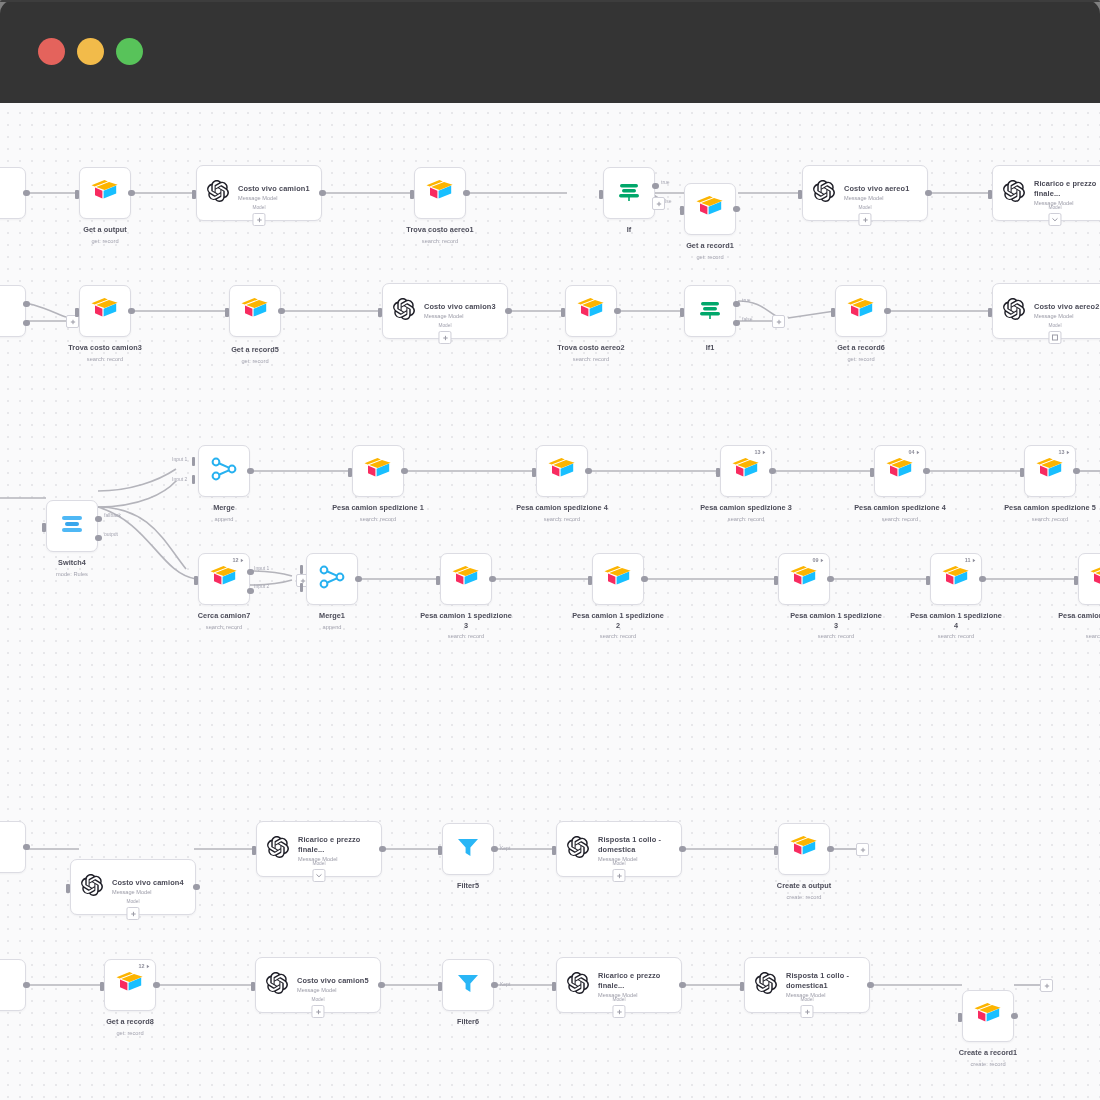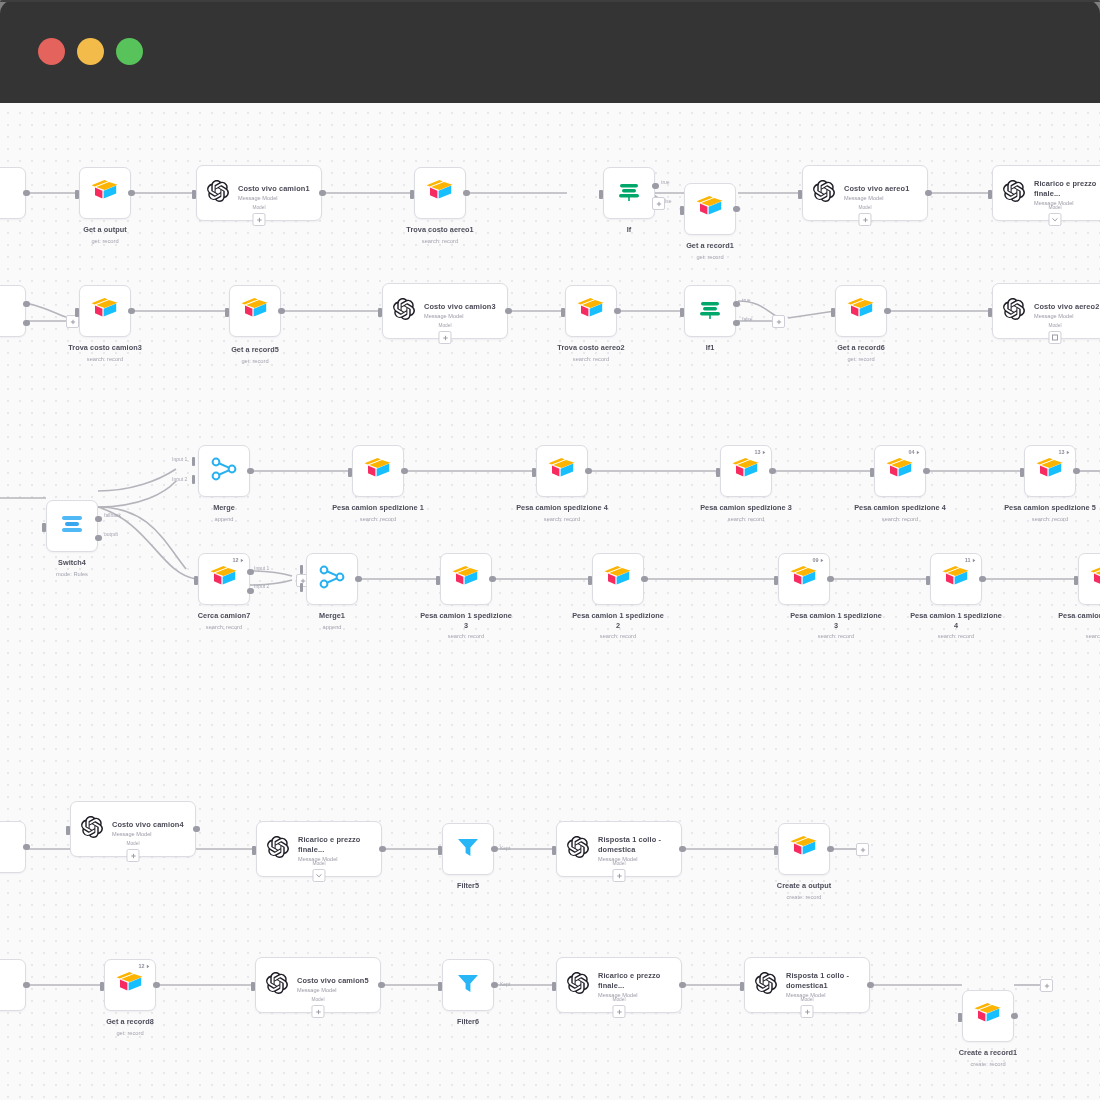--- a/index.html
+++ b/index.html
@@ -813,21 +813,21 @@
           </svg>
         </span>
         <span class="pin left"></span>
       </div>
       <div class="cap" style="top:58px;">
         <div class="t wrap">Pesa camion 1 spedizione 5</div>
         <div class="s">search: record</div>
       </div>
     </div>
 
-    <div class="node" style="left:70px; top:698px;">
+    <div class="node" style="left:70px; top:756px;">
       <div class="wide">
         <span class="ic">
           <svg width="22" height="22" viewBox="0 0 24 24">
               <path fill="#1f1f28" d="M22.28 9.82a5.98 5.98 0 0 0-.52-4.91 6.05 6.05 0 0 0-6.51-2.9A6.07 6.07 0 0 0 4.98 3.8a5.98 5.98 0 0 0-4 2.9 6.05 6.05 0 0 0 .74 7.1 5.98 5.98 0 0 0 .51 4.91 6.05 6.05 0 0 0 6.52 2.9A5.98 5.98 0 0 0 13.26 24a6.05 6.05 0 0 0 5.77-4.19 5.98 5.98 0 0 0 4-2.9 6.05 6.05 0 0 0-.75-7.09zm-9.02 12.6a4.48 4.48 0 0 1-2.88-1.04l.14-.08 4.78-2.76a.8.8 0 0 0 .39-.68v-6.74l2.02 1.17a.07.07 0 0 1 .04.06v5.58a4.5 4.5 0 0 1-4.5 4.49zM3.6 18.3a4.47 4.47 0 0 1-.54-3.01l.14.08 4.79 2.77a.78.78 0 0 0 .78 0l5.84-3.37v2.33a.08.08 0 0 1-.03.07l-4.84 2.79a4.5 4.5 0 0 1-6.14-1.65zM2.34 7.9a4.48 4.48 0 0 1 2.34-1.97v5.68a.77.77 0 0 0 .38.67l5.81 3.35-2.02 1.17a.07.07 0 0 1-.07 0L3.95 14a4.5 4.5 0 0 1-1.61-6.1zm16.6 3.86l-5.84-3.4 2.02-1.16a.07.07 0 0 1 .07 0l4.84 2.8a4.49 4.49 0 0 1-.68 8.1v-5.67a.8.8 0 0 0-.4-.67zm2.01-3.02l-.14-.09-4.78-2.79a.78.78 0 0 0-.79 0L9.4 9.23V6.9a.07.07 0 0 1 .03-.07l4.84-2.79a4.49 4.49 0 0 1 6.67 4.65zM8.3 12.86l-2.02-1.17a.07.07 0 0 1-.04-.06V6.06a4.49 4.49 0 0 1 7.37-3.45l-.14.08L8.68 5.45a.8.8 0 0 0-.39.68zm1.1-2.37l2.6-1.5 2.6 1.5v3l-2.6 1.5-2.6-1.5z"></path>
             </svg>
         </span>
         <span class="wtxt">
           <span class="wtitle">Costo vivo camion4</span>
           <span class="wsub">Message Model</span>
         </span>

